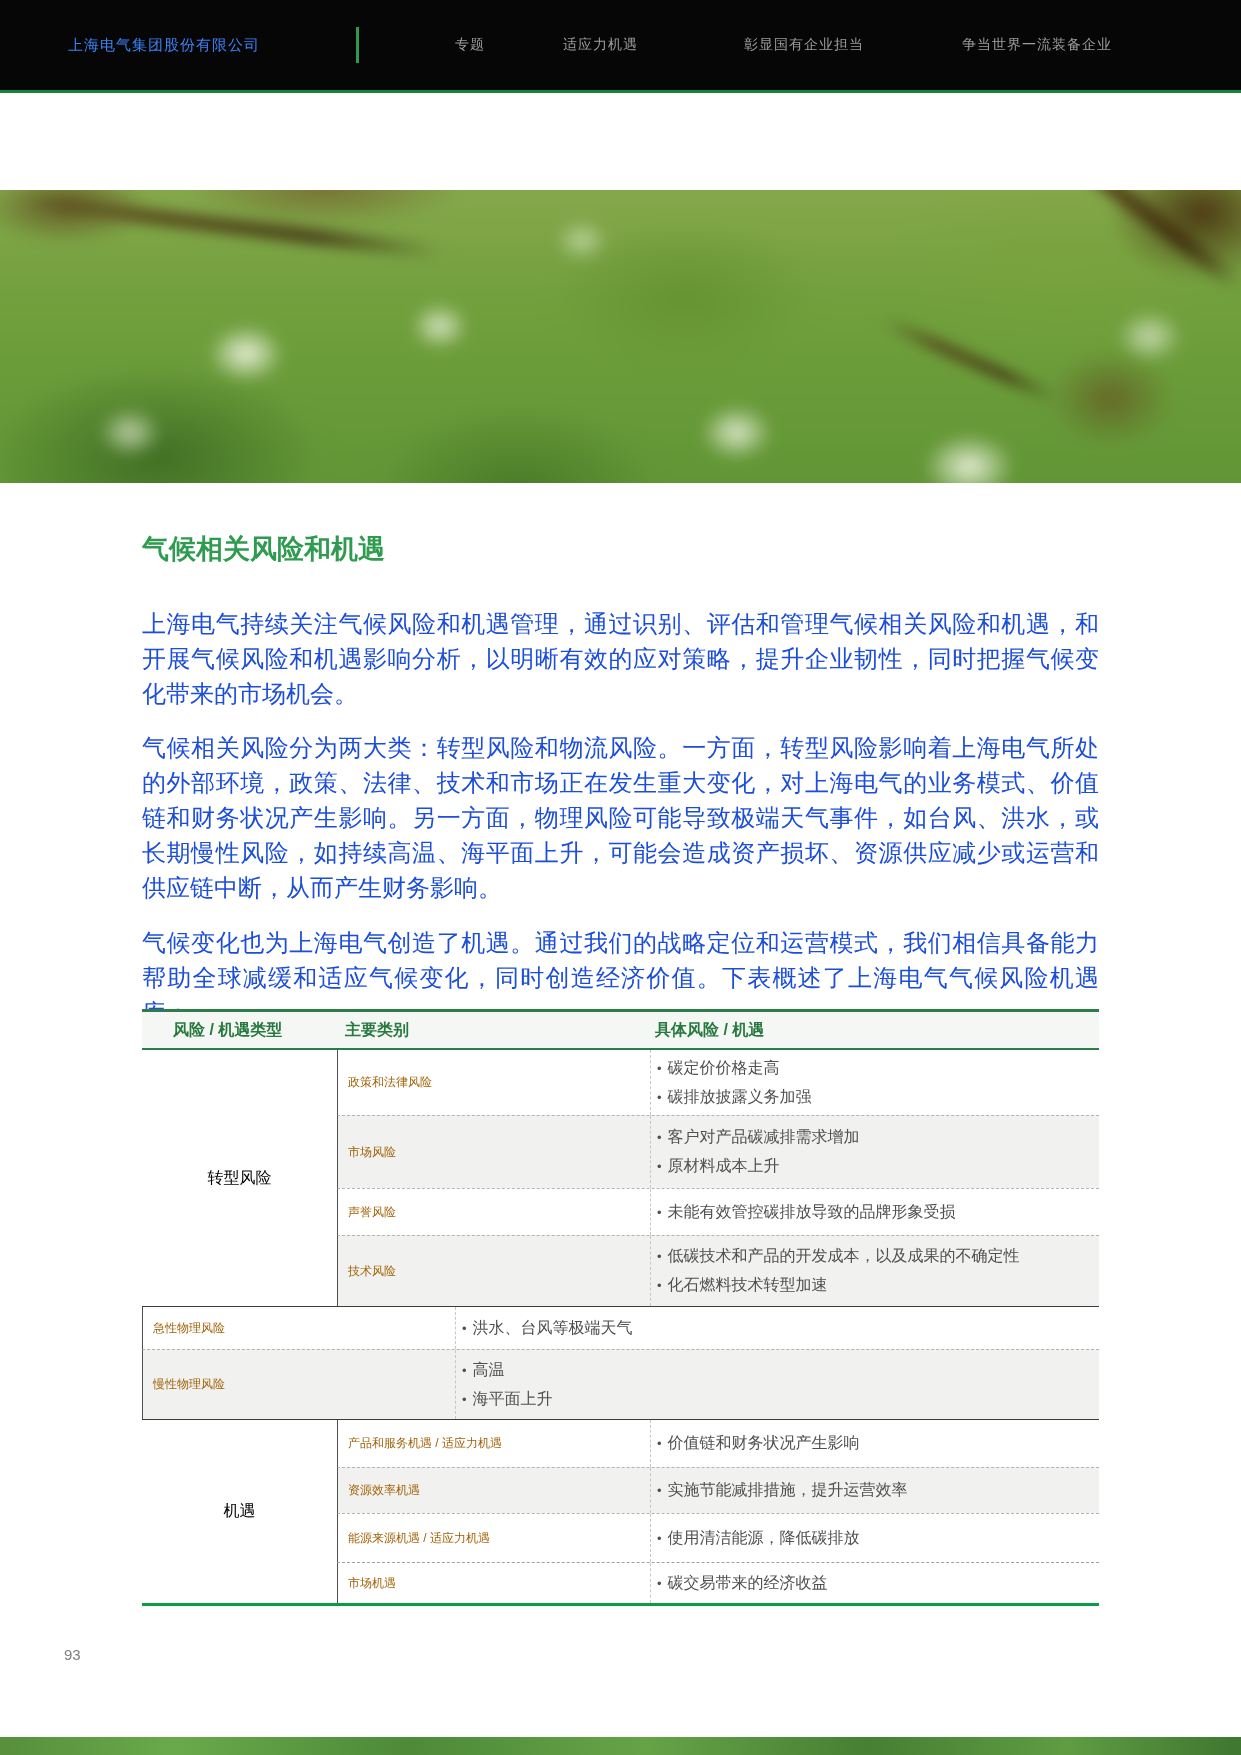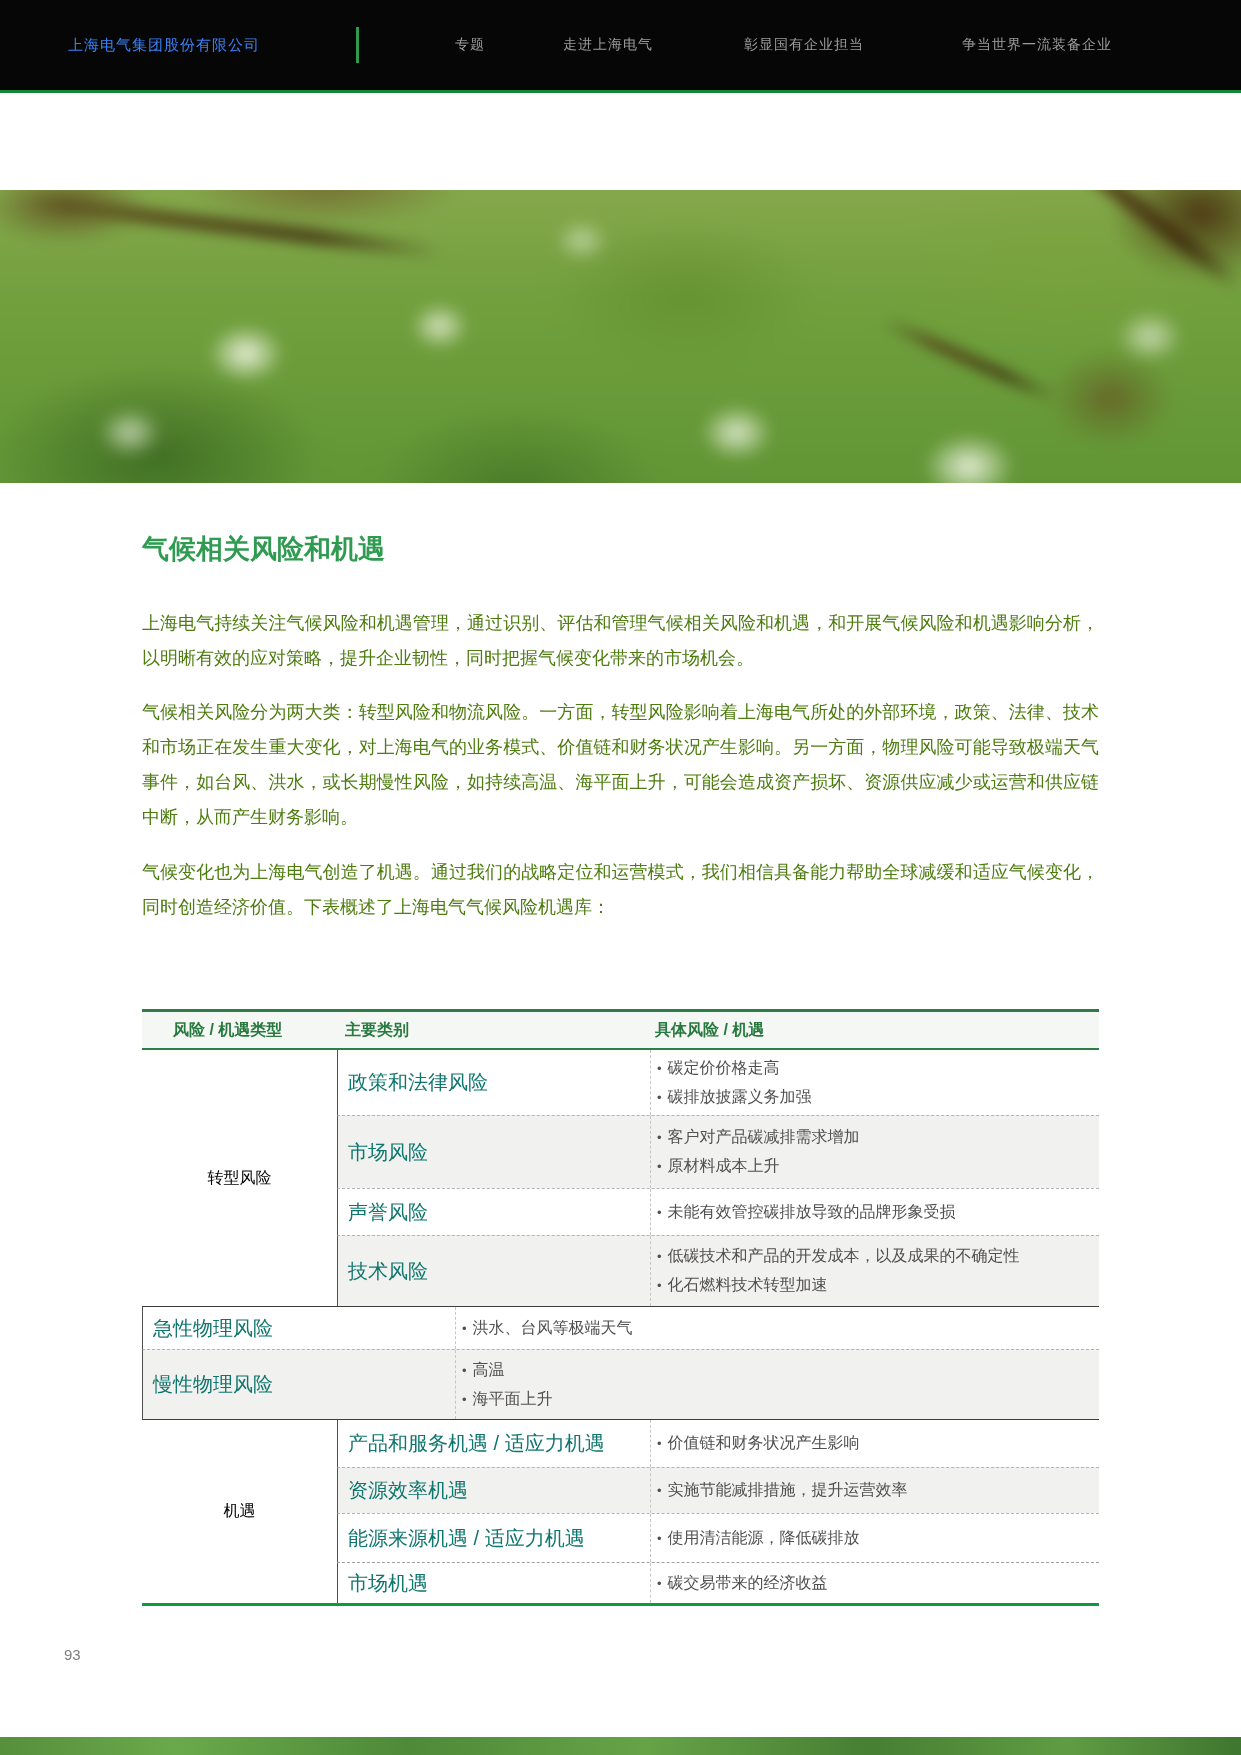--- a/index.html
+++ b/index.html
@@ -37,21 +37,21 @@
       radial-gradient(200px 120px at 42% 95%, rgba(52,96,30,0.5), transparent 72%),
       linear-gradient(180deg, #8aa852 0%, #719e40 42%, #619338 100%); }
   .twig { position:absolute; background:linear-gradient(90deg, rgba(80,58,22,0), rgba(80,58,22,0.9) 30%, rgba(60,42,14,0.9) 70%, rgba(80,58,22,0)); border-radius:6px; }
   .twig1 { left:40px; top:55px; width:430px; height:13px; transform:rotate(7deg); }
   .twig2 { left:1050px; top:40px; width:240px; height:16px; transform:rotate(38deg); }
   .twig3 { left:900px; top:190px; width:190px; height:10px; transform:rotate(24deg); }
 
   
   .article { position:absolute; left:142px; top:533px; width:957px; }
   .article h1 { font-size:27px; line-height:32px; font-weight:bold; color:#2f9b50; }
-  .article p { font-size:18px; line-height:35px; color:#4d7c0f; text-align:justify;
+  .article p { font-size:24px; line-height:35px; color:#1d4ed8; text-align:justify;
                word-break:break-all; overflow-wrap:anywhere; }
   .article p.p1 { margin-top:41px; }
   .article p.p2 { margin-top:19px; }
   .article p.p3 { margin-top:20px; }
 
   
   .ttable { position:absolute; left:142px; top:985px; width:957px; border-bottom:3px solid #0b9b43;margin-top:24px; }
   .thead { display:flex; height:41px; background:#f4f7f3; border-top:3px solid #2e7d49; border-bottom:2px solid #2e7d49;
            color:#27793f; font-weight:bold; font-size:16px; }
   .thead .h1c { width:195px; display:flex; align-items:center; padding-left:31px; }
@@ -61,42 +61,42 @@
   .tgroup + .tgroup { border-top:1px solid #3c3c3c; }
   .gcell { width:195px; display:flex; align-items:center; justify-content:center;
            color:#000000; font-size:16px; }
   .grows { flex:1; display:flex; flex-direction:column; }
   .trow { display:flex; }
   .rright { flex:1; display:flex; border-left:1px solid #4f4f4f; }
   .trow.dash-top .rright { border-top:1px dashed #b3b3b3; }
   .trow.dash-top-full { border-top:1px dashed #9f9f9f; }
   .rright.shaded { background:#f1f1ef; }
   .c2 { width:312px; display:flex; align-items:center; padding-left:10px;
-        color:#0f766e; font-size:20px; }
+        color:#a16207; font-size:12px; }
   .c3 { flex:1; display:flex; flex-direction:column; justify-content:center;
         padding-left:6px; border-left:1px dashed #c6c6c6; }
   .bullet-line { display:flex; align-items:baseline; line-height:28px; color:#514f4f; font-size:16px; }
   .bullet-dot { margin-right:6px; font-size:13px; color:#514f4f; }
 
   
   .page-num { position:absolute; left:64px; top:1646px; font-size:15px; color:#7d7e7e; }
   .foot-band { position:absolute; left:0; top:1737px; width:1241px; height:18px;
     background:linear-gradient(90deg,#578f3b 0%,#6aa94b 14%,#4e8a38 33%,#66a347 52%,#477f33 70%,#5f9c42 86%,#3f7630 100%); }
 </style>
 </head>
 <body>
 
 <div class="page">
 
   <div class="topbar">
     <div class="company">上海电气集团股份有限公司</div>
     <div class="nav-sep"></div>
     <div id="nav-items">
         <div class="nav-item" style="left: 455px;">专题</div>
-        <div class="nav-item" style="left: 563px;">走进上海电气</div>
+        <div class="nav-item" style="left: 563px;">适应力机遇</div>
         <div class="nav-item" style="left: 744px;">彰显国有企业担当</div>
         <div class="nav-item" style="left: 962px;">争当世界一流装备企业</div>
       </div>
   </div>
   <div class="green-rule"></div>
 
   <div class="hero">
     <div class="hero-paint">
       <div class="twig twig1"></div>
       <div class="twig twig2"></div>

